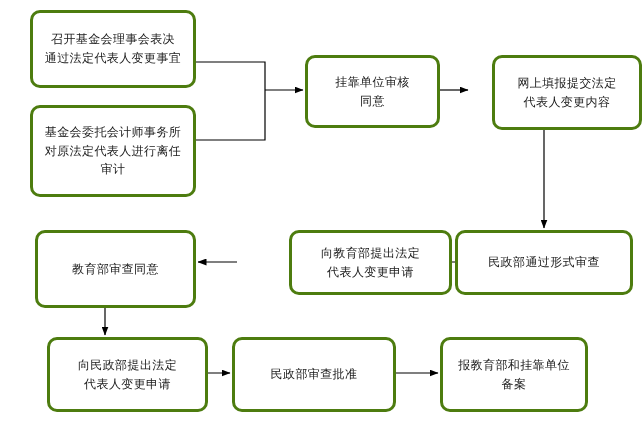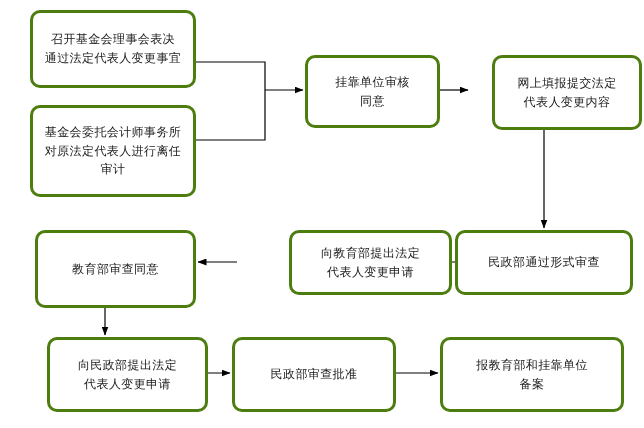--- a/index.html
+++ b/index.html
@@ -115,18 +115,18 @@
 
   <div class="node" style="left:35px; top:337px; width:161px; height:75px;margin-left:12px;">
     <span class="label">向民政部提出法定
 代表人变更申请</span>
   </div>
 
   <div class="node" style="left:232px; top:337px; width:164px; height:75px;">
     <span class="label">民政部审查批准</span>
   </div>
 
-  <div class="node" style="left:440px; top:337px; width:184px; height:75px;">
+  <div class="node" style="left:440px; top:337px; width:148px; height:75px;">
     <span class="label">报教育部和挂靠单位
 备案</span>
   </div>
 
 </div>
 
 </body></html>

